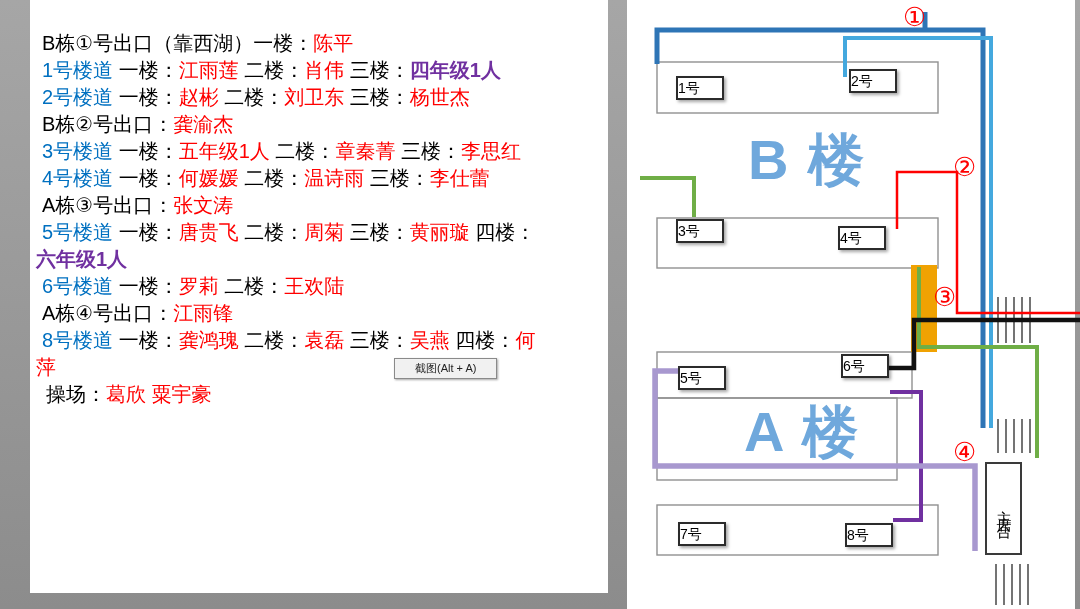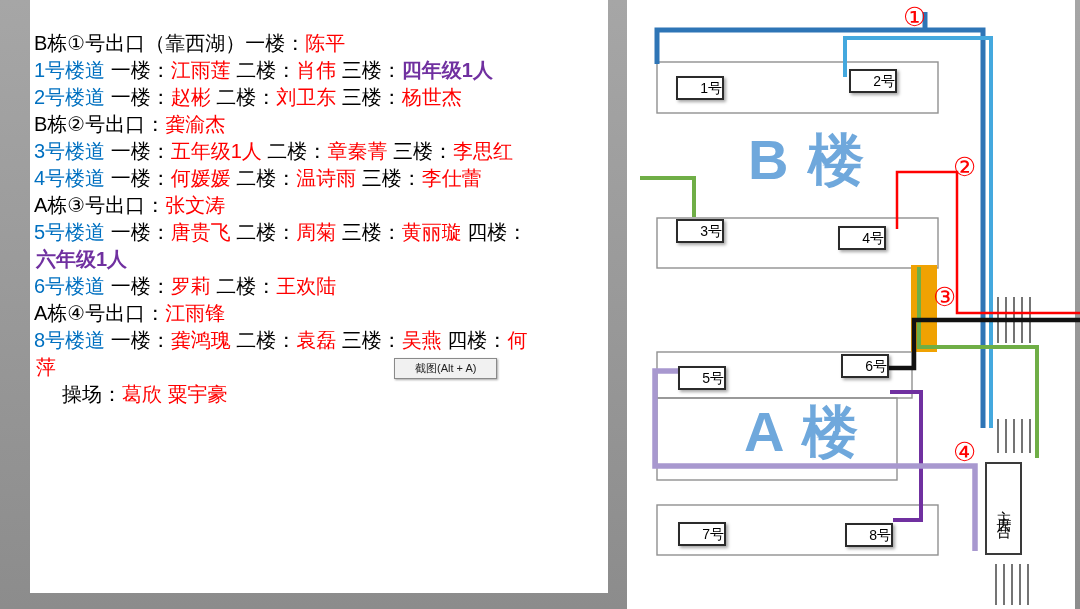--- a/index.html
+++ b/index.html
@@ -8,34 +8,34 @@
     width:1080px;height:609px;position:relative;overflow:hidden;
     background:linear-gradient(#a6a6a6,#8c8c8c);
     font-family:"Liberation Sans","DejaVu Sans",sans-serif;
   }
   .panel{position:absolute;background:#fff}
   #panel-left{left:30px;top:0;width:578px;height:593px}
   #panel-right{left:627px;top:0;width:448px;height:609px}
 
   
   #duty-text{position:absolute;left:0;top:30px;width:100%}
-  .tline{white-space:nowrap;font-size:20px;line-height:27px;padding-left:4px;color:#000}
+  .tline{white-space:nowrap;font-size:20px;line-height:27px;padding-left:12px;color:#000}
   .tline.ind0{padding-left:6px}
-  .tline.ind2{padding-left:32px}
+  .tline.ind2{padding-left:16px}
   .seg-black{color:#000}
   .seg-red{color:var(--text_red,#f00)}
   .seg-blue{color:var(--text_blue,#0070C0);font-weight:normal}
   .seg-purple{color:var(--text_purple,#7030A0);font-weight:bold}
 
   
   #routes{position:absolute;left:0;top:0;z-index:5;pointer-events:none}
   .room{
     position:absolute;z-index:10;width:48px;height:24px;background:#fff;
     border:2px solid #2b2b2b;box-shadow:2px 2px 3px rgba(0,0,0,.35);
-    font-size:14px;text-align:right;line-height:20px;color:#000
+    font-size:14px;text-align:left;line-height:20px;color:#000
   }
   #room-1{left:676px;top:76px}
   #room-2{left:849px;top:69px}
   #room-3{left:676px;top:219px}
   #room-4{left:838px;top:226px}
   #room-5{left:678px;top:366px}
   #room-6{left:841px;top:354px}
   #room-7{left:678px;top:522px}
   #room-8{left:845px;top:523px}
 

